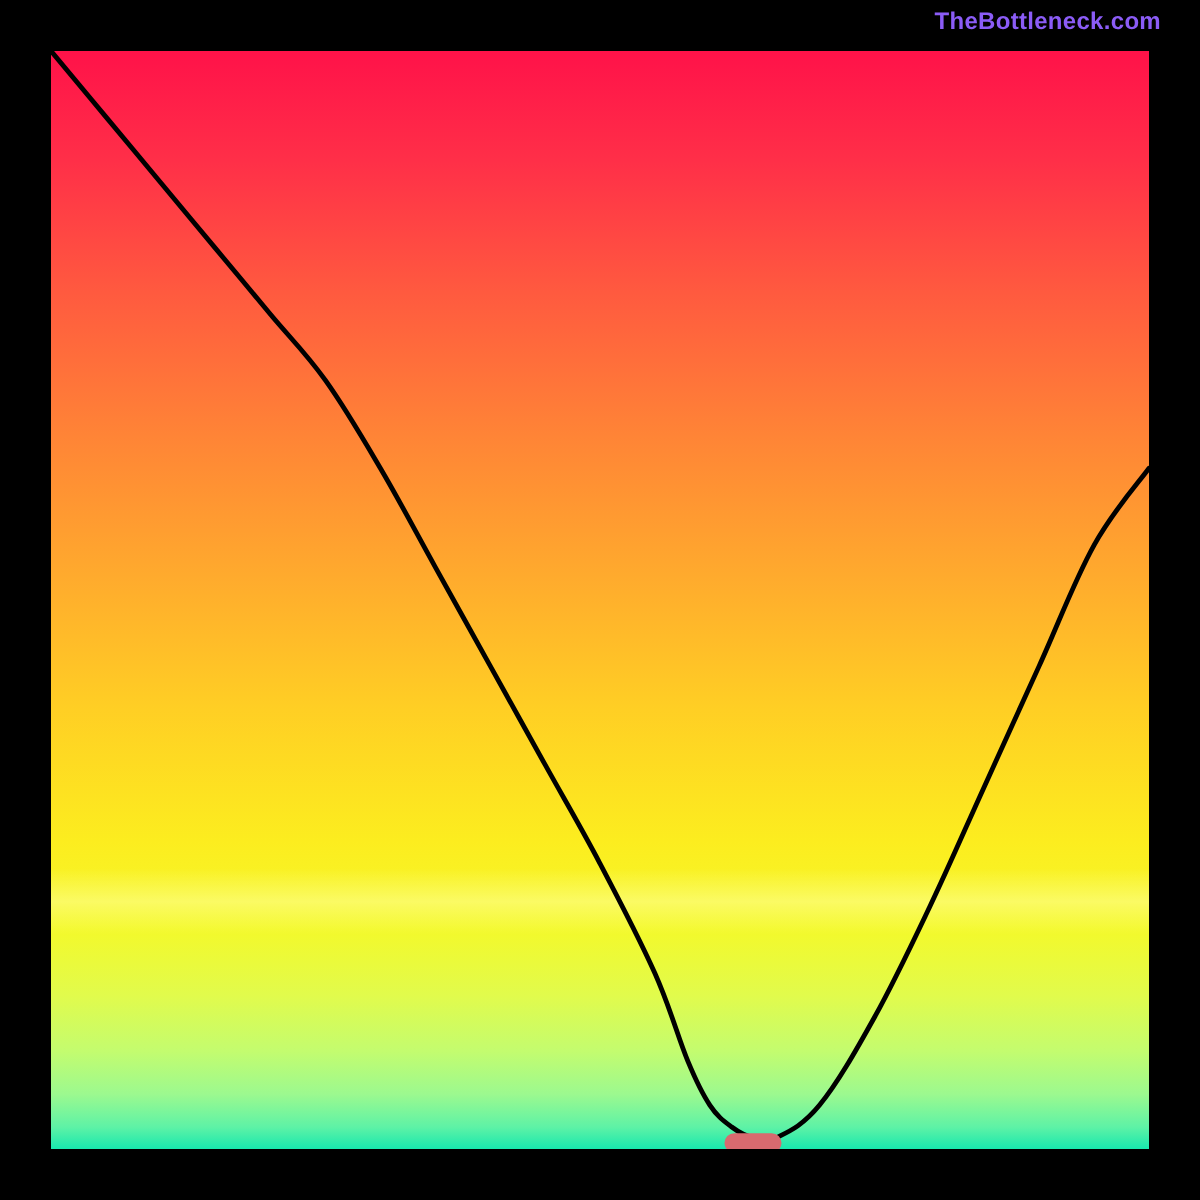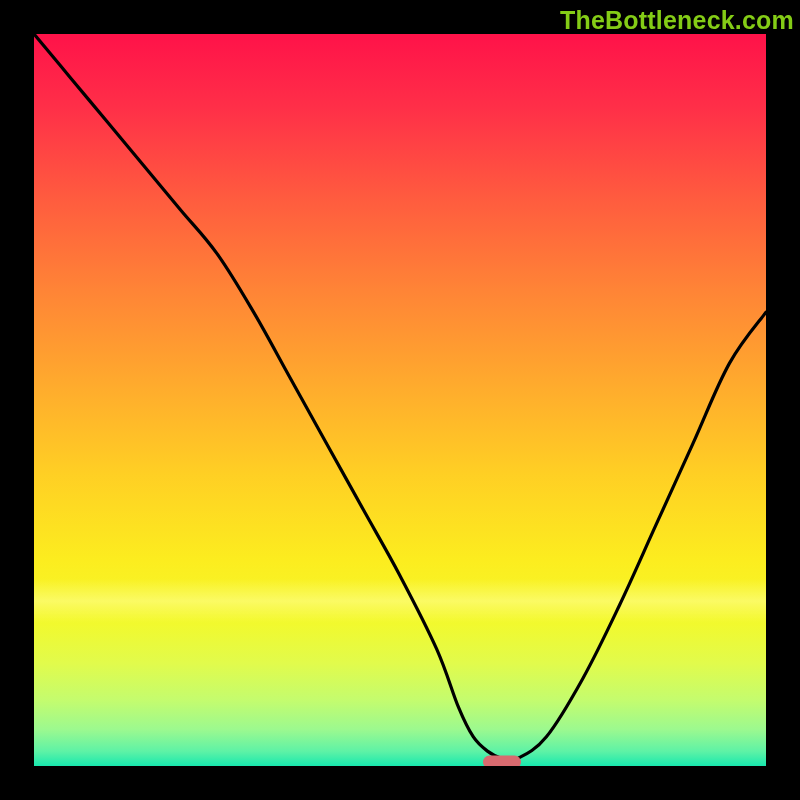--- a/index.html
+++ b/index.html
@@ -6,25 +6,25 @@
   html, body { width: 800px; height: 800px; overflow: hidden; background: #000; }
   .frame {
     position: relative;
     width: 800px;
     height: 800px;
     background: #000;
   }
   .watermark {
     position: absolute;
     top: 6px;
-    right: 6px;
+    right: 26px;
     font-family: Arial, Helvetica, sans-serif;
-    font-size: 25px;
+    font-size: 16px;
     font-weight: 600;
-    color: #84cc16;
+    color: #8b5cf6;
     letter-spacing: 0.2px;
     z-index: 10;
   }
   .plot {
     position: absolute;
     left: 34px;
     top: 34px;
     width: 732px;   
     height: 732px;  
     overflow: hidden;

